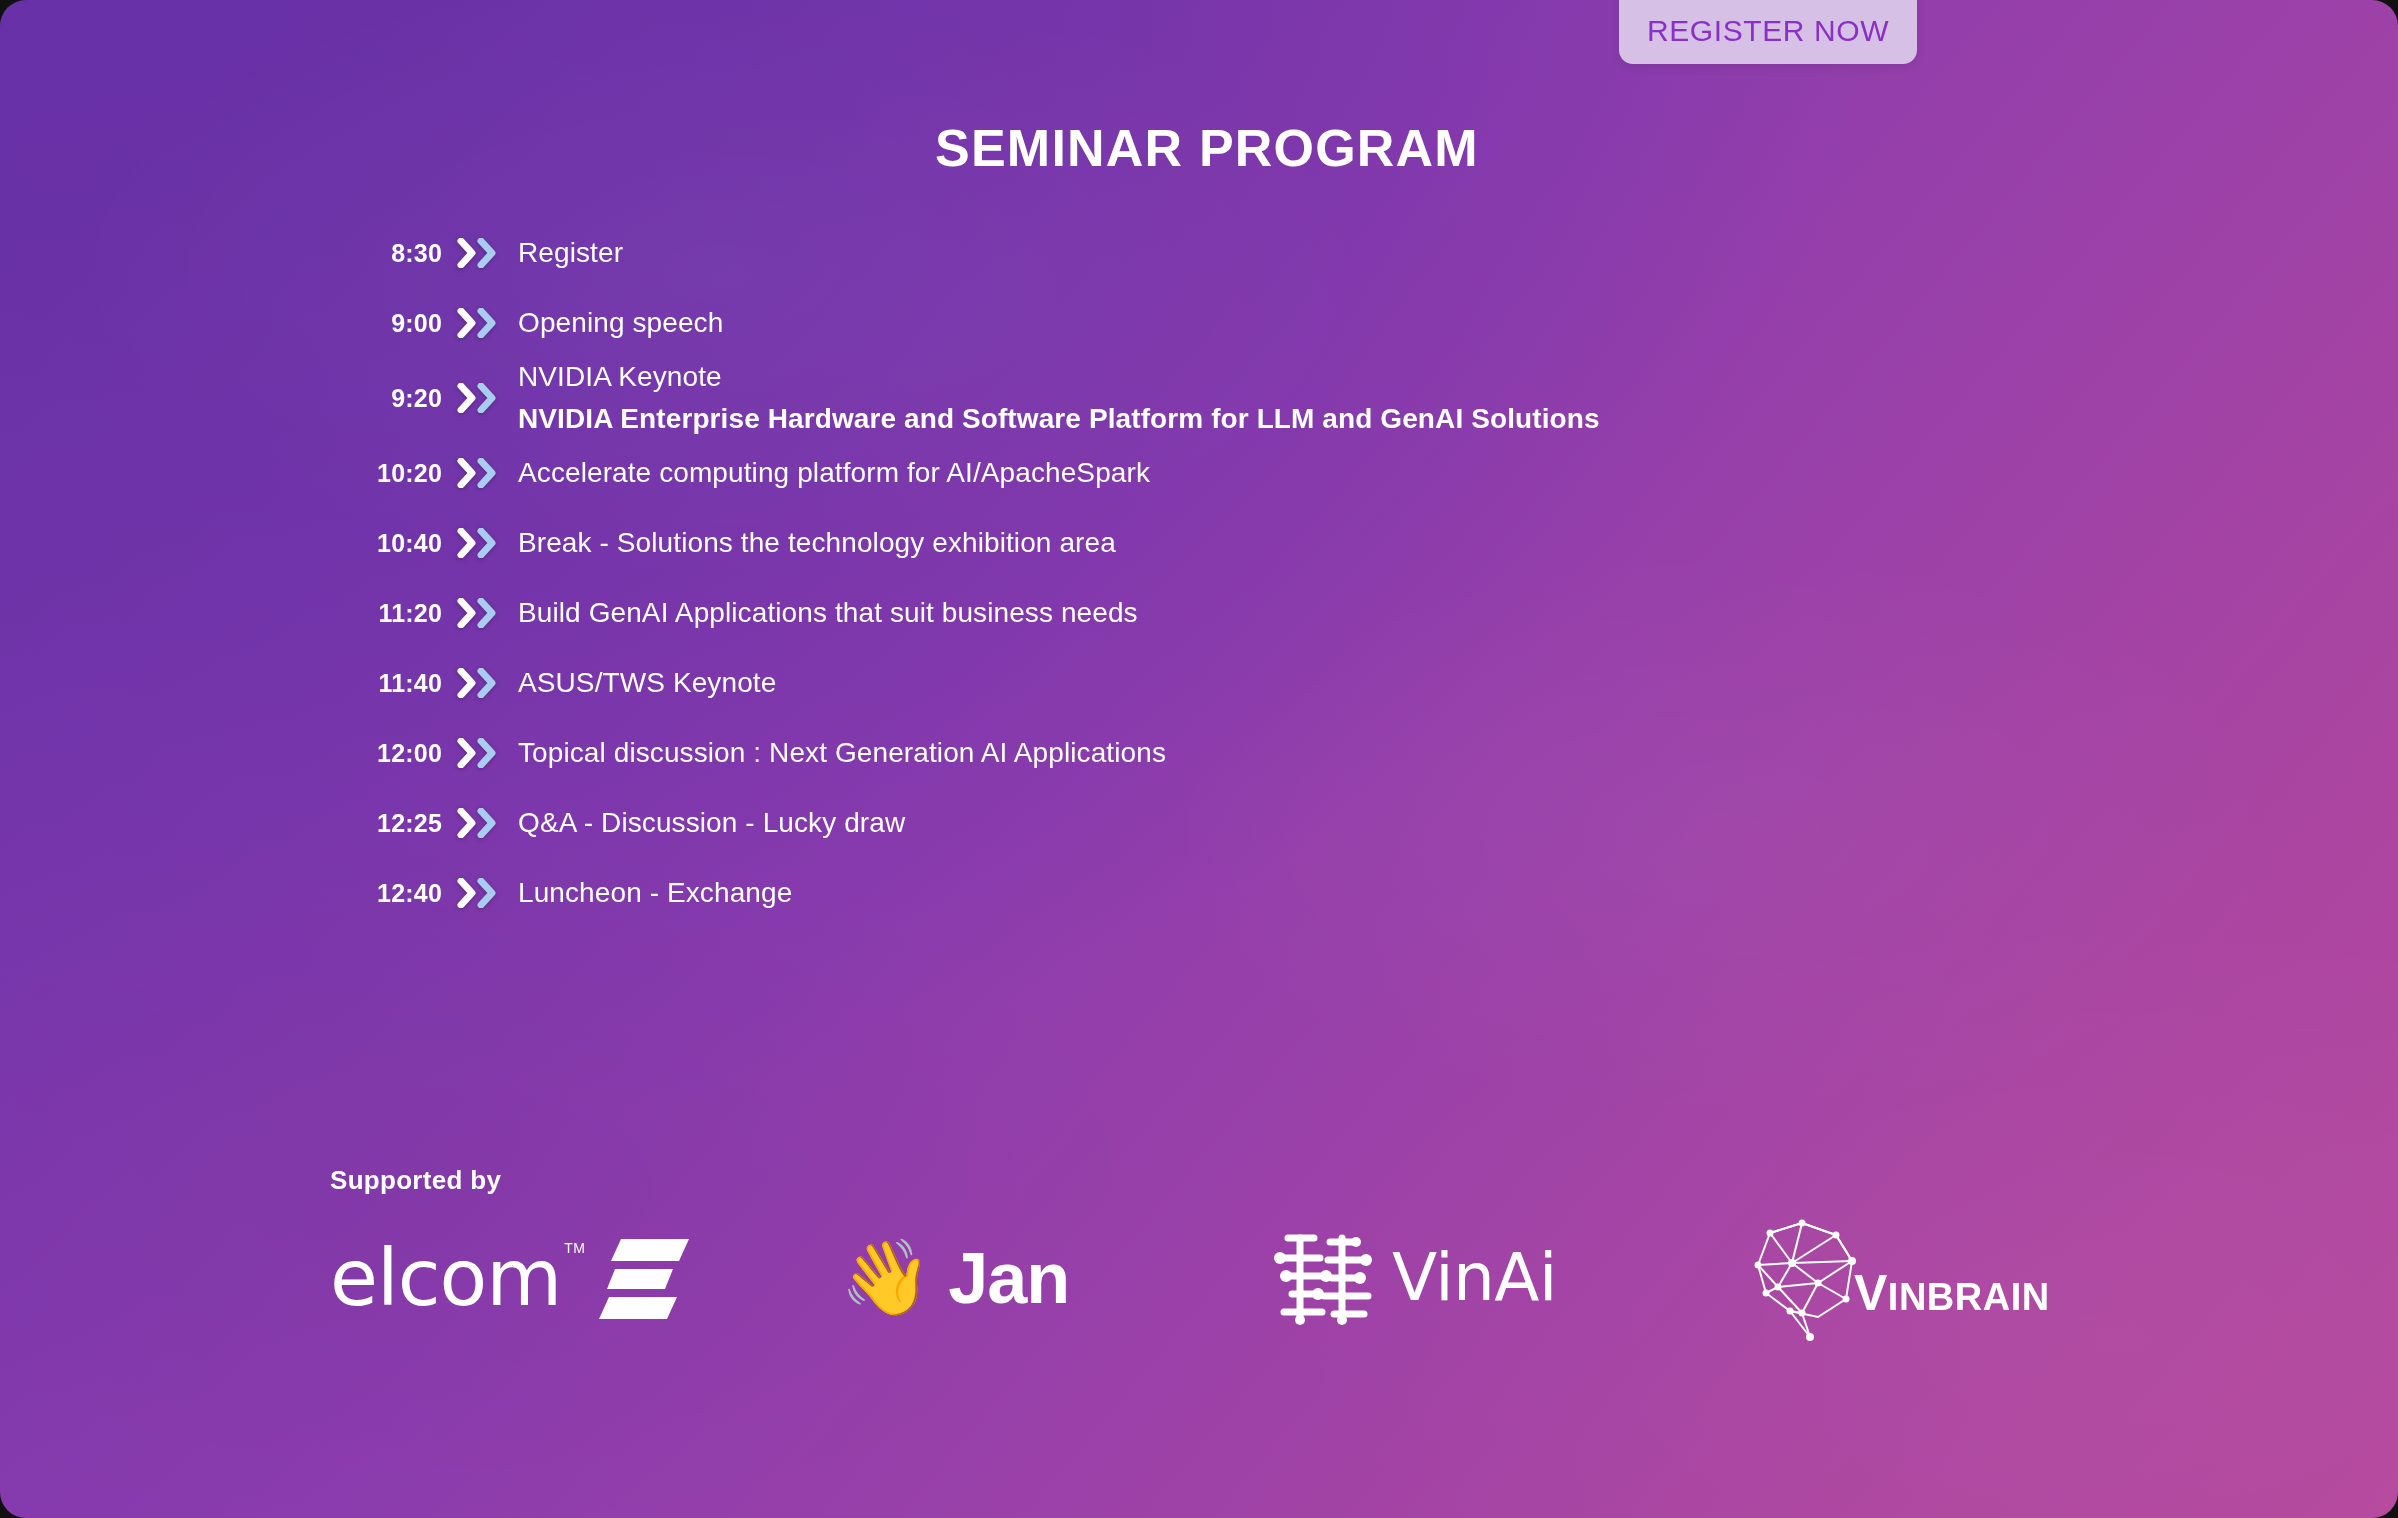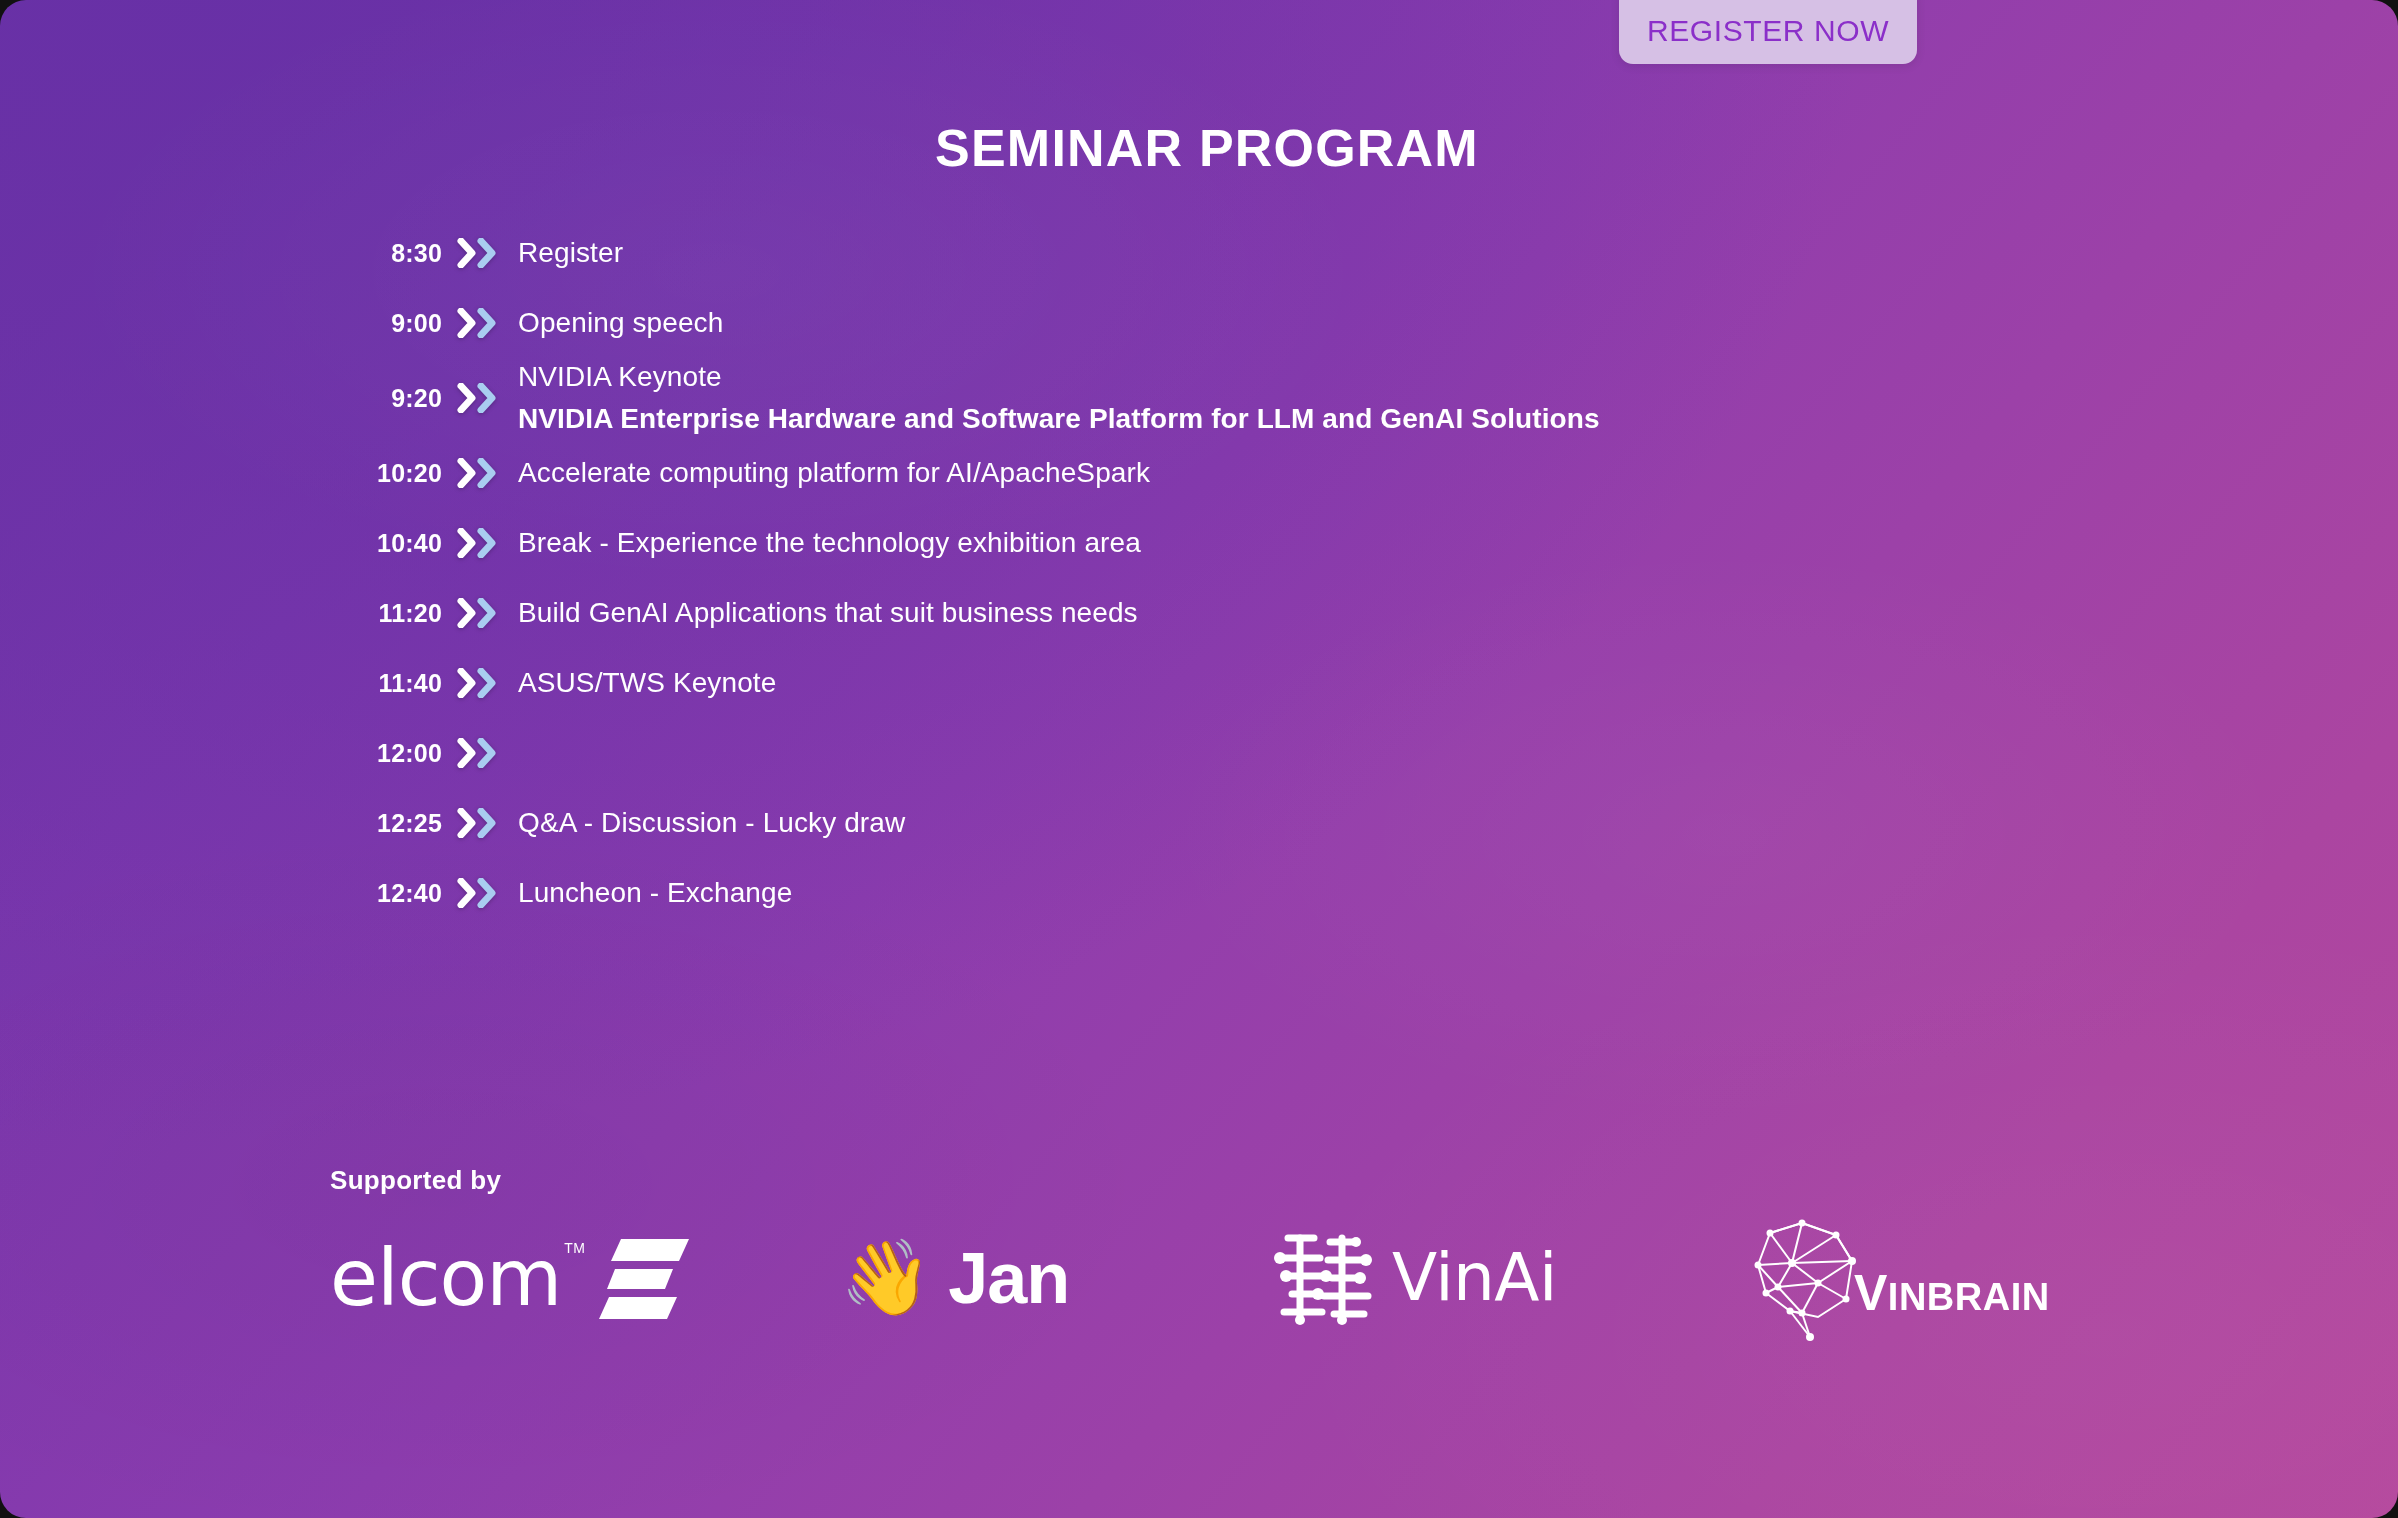--- a/index.html
+++ b/index.html
@@ -279,21 +279,21 @@
         <div class="agenda-text"><span>Accelerate computing platform for AI/ApacheSpark</span></div>
       </div>
       <div class="agenda-row">
         <div class="agenda-time">10:40</div>
         <div class="chevron-wrap">
           <svg class="chevron-icon" viewBox="0 0 46 30">
             <path d="M4 3 L15 15 L4 27" fill="none" stroke="#ffffff" stroke-width="7" stroke-linecap="round" stroke-linejoin="round"></path>
             <path d="M24 3 L35 15 L24 27" fill="none" stroke="#a9cdf0" stroke-width="7" stroke-linecap="round" stroke-linejoin="round"></path>
           </svg>
         </div>
-        <div class="agenda-text"><span>Break - Experience the technology exhibition area</span></div>
+        <div class="agenda-text"><span>Break - Solutions the technology exhibition area</span></div>
       </div>
       <div class="agenda-row">
         <div class="agenda-time">11:20</div>
         <div class="chevron-wrap">
           <svg class="chevron-icon" viewBox="0 0 46 30">
             <path d="M4 3 L15 15 L4 27" fill="none" stroke="#ffffff" stroke-width="7" stroke-linecap="round" stroke-linejoin="round"></path>
             <path d="M24 3 L35 15 L24 27" fill="none" stroke="#a9cdf0" stroke-width="7" stroke-linecap="round" stroke-linejoin="round"></path>
           </svg>
         </div>
         <div class="agenda-text"><span>Build GenAI Applications that suit business needs</span></div>
@@ -309,20 +309,21 @@
         <div class="agenda-text"><span>ASUS/TWS Keynote</span></div>
       </div>
       <div class="agenda-row">
         <div class="agenda-time">12:00</div>
         <div class="chevron-wrap">
           <svg class="chevron-icon" viewBox="0 0 46 30">
             <path d="M4 3 L15 15 L4 27" fill="none" stroke="#ffffff" stroke-width="7" stroke-linecap="round" stroke-linejoin="round"></path>
             <path d="M24 3 L35 15 L24 27" fill="none" stroke="#a9cdf0" stroke-width="7" stroke-linecap="round" stroke-linejoin="round"></path>
           </svg>
         </div>
+        <div class="agenda-text"><span class="hl">Topical discussion</span><span> : Next Generation AI Applications</span></div>
       </div>
       <div class="agenda-row">
         <div class="agenda-time">12:25</div>
         <div class="chevron-wrap">
           <svg class="chevron-icon" viewBox="0 0 46 30">
             <path d="M4 3 L15 15 L4 27" fill="none" stroke="#ffffff" stroke-width="7" stroke-linecap="round" stroke-linejoin="round"></path>
             <path d="M24 3 L35 15 L24 27" fill="none" stroke="#a9cdf0" stroke-width="7" stroke-linecap="round" stroke-linejoin="round"></path>
           </svg>
         </div>
         <div class="agenda-text"><span>Q&amp;A - Discussion - Lucky draw</span></div>

